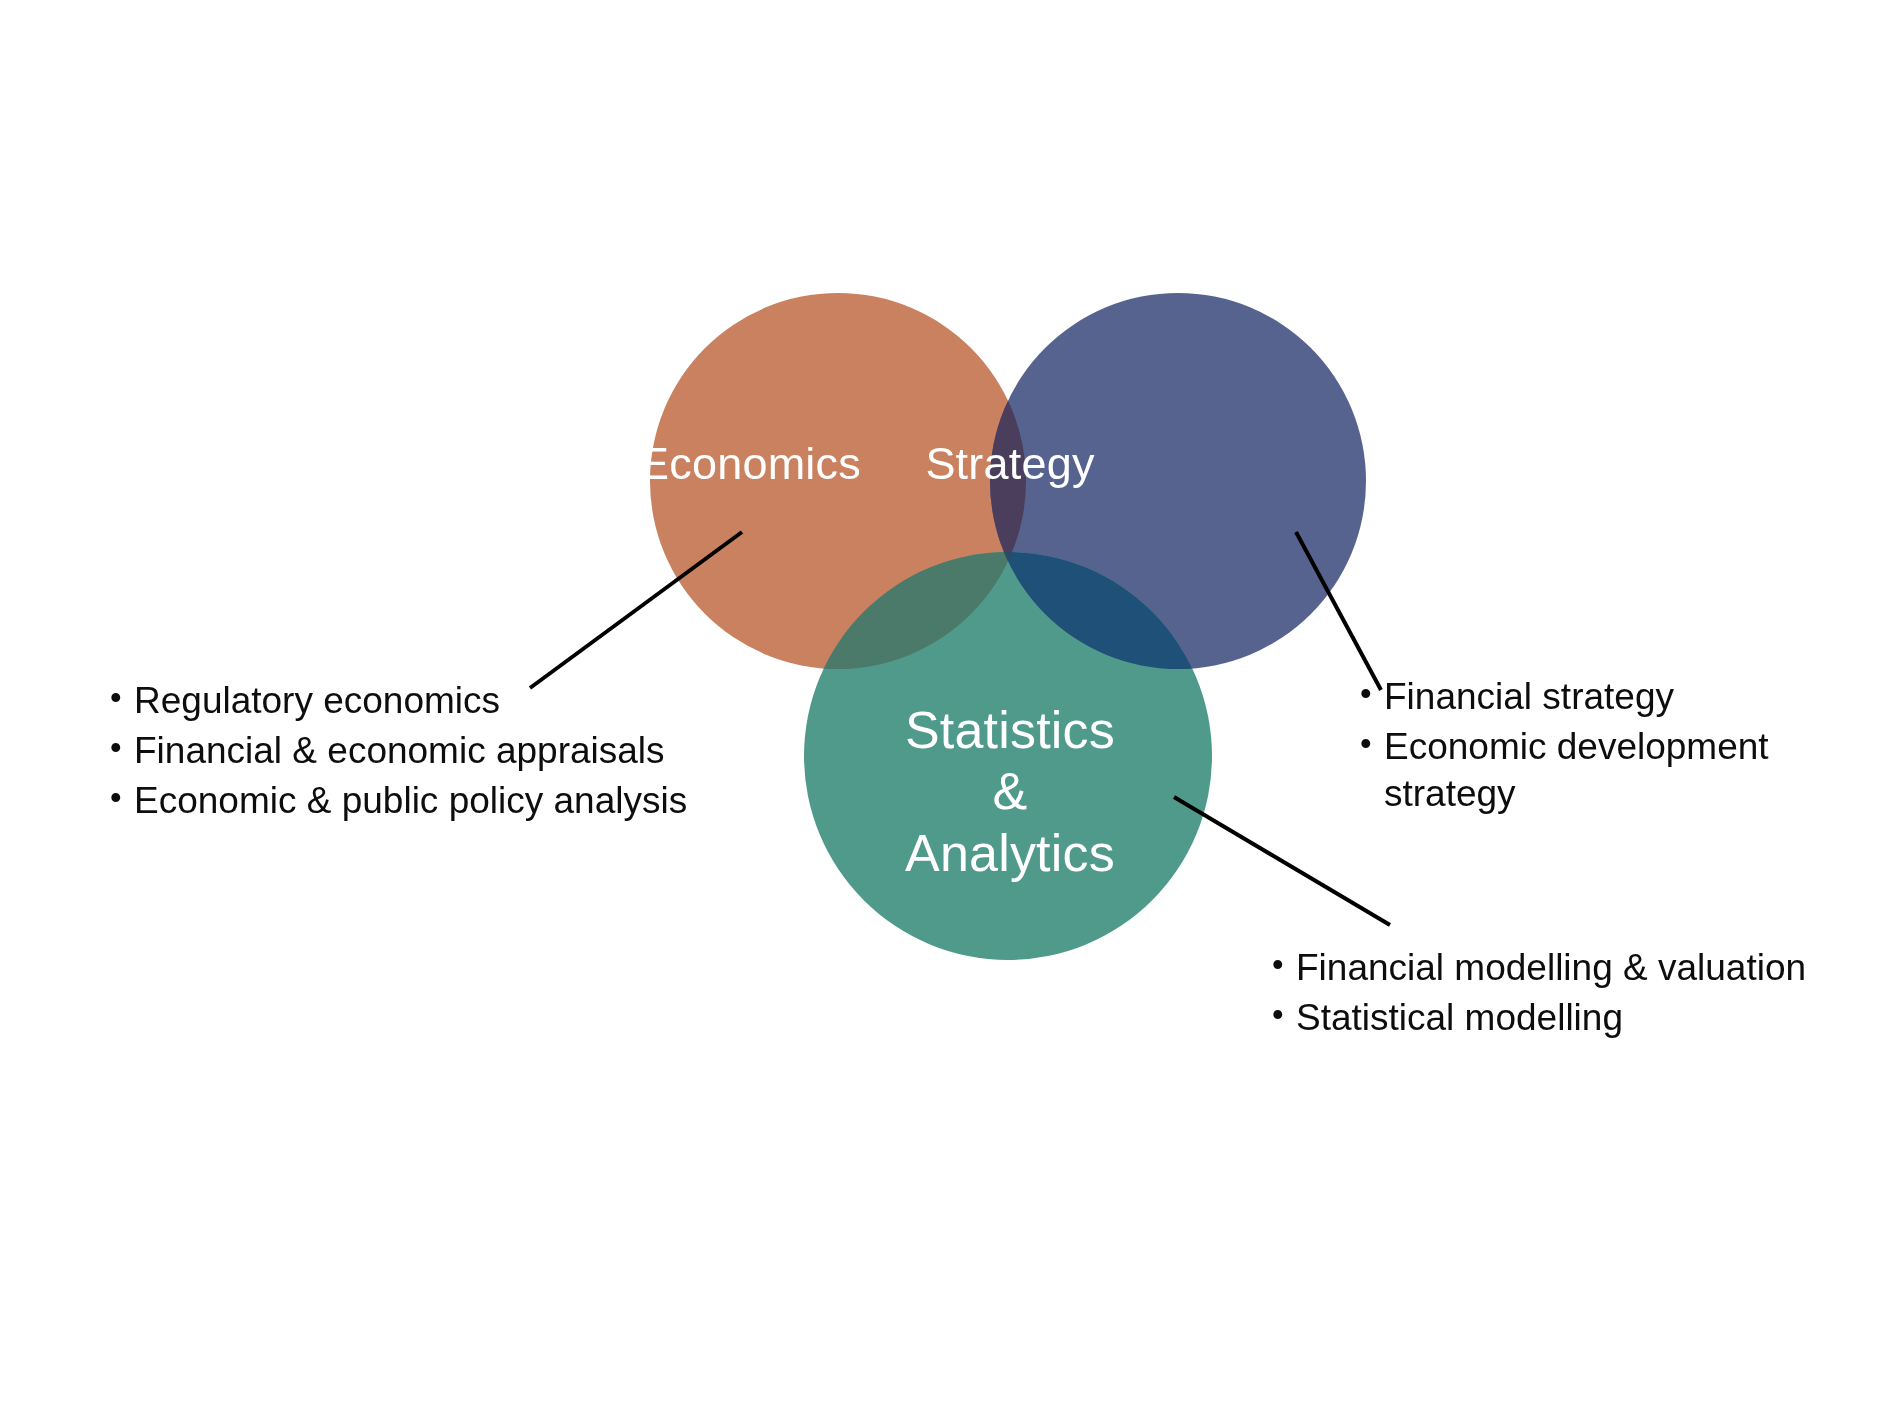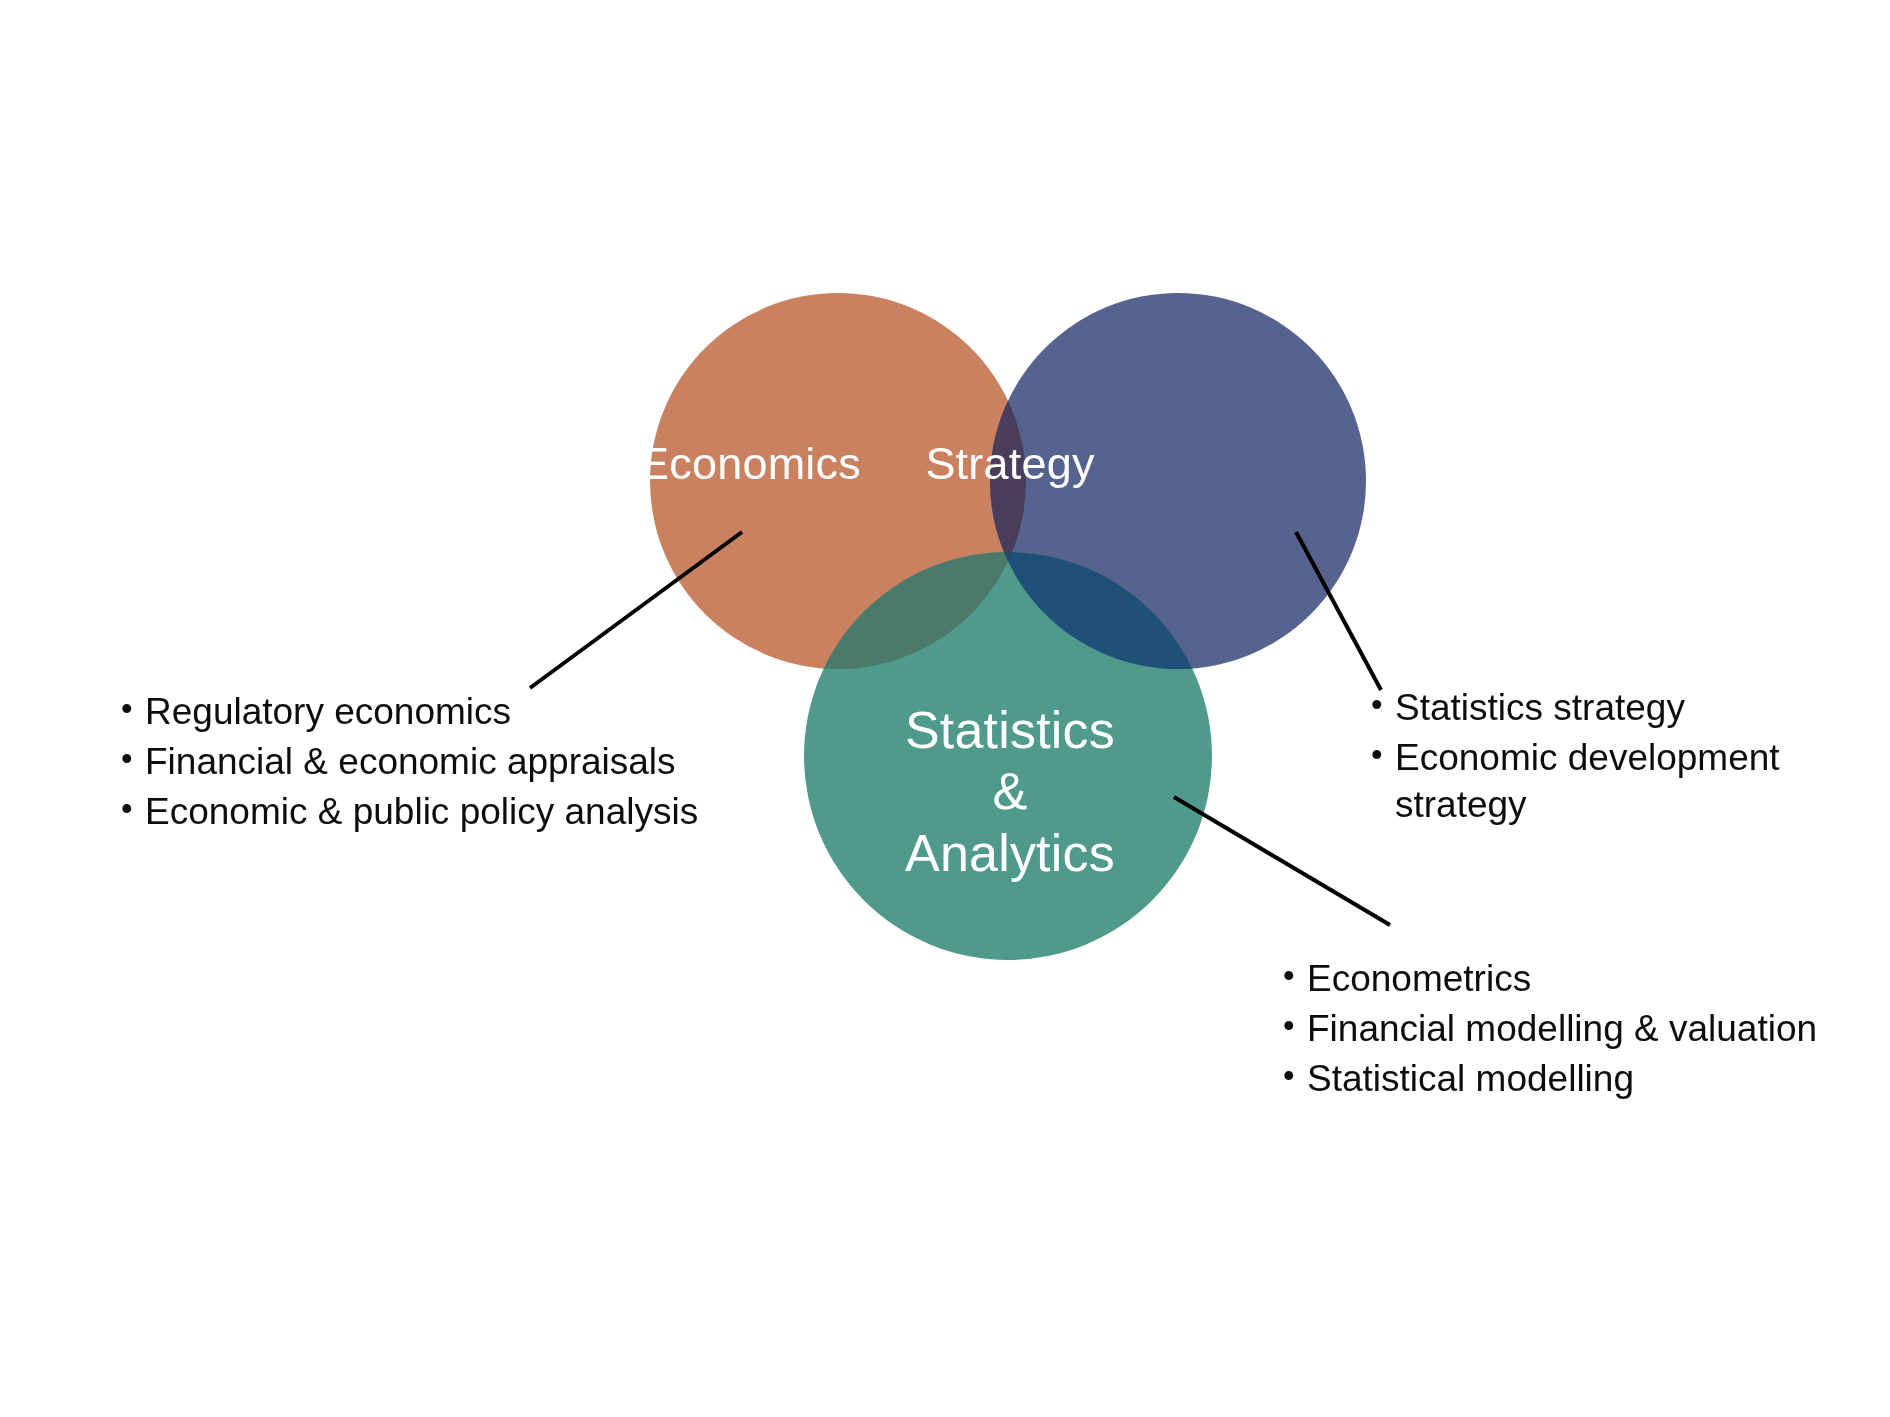--- a/index.html
+++ b/index.html
@@ -58,21 +58,21 @@
     font-size: 52px;
   }
   .callout {
     position: absolute;
     font-family: "Liberation Sans", sans-serif;
     font-size: 37px;
     line-height: 1.27;
     color: #0d0d0d;
   }
   .callout ul {
-    margin: 11px;
+    margin: 0;
     padding: 0;
     list-style: none;
   }
   .callout li {
     position: relative;
     padding-left: 26px;
     margin: 0 0 3px 0;
     white-space: pre-line;
   }
   .callout li::before {
@@ -152,27 +152,26 @@
   <div class="callout" id="callout-economics">
     <ul>
       <li>Regulatory economics</li>
       <li>Financial &amp; economic appraisals</li>
       <li>Economic &amp; public policy analysis</li>
     </ul>
   </div>
 
   <div class="callout" id="callout-strategy">
     <ul>
-      <li>Statistics strategy</li>
+      <li>Financial strategy</li>
       <li>Economic development
 strategy</li>
     </ul>
   </div>
 
   <div class="callout" id="callout-statistics">
     <ul>
-      <li>Econometrics</li>
       <li>Financial modelling &amp; valuation</li>
       <li>Statistical modelling</li>
     </ul>
   </div>
 
 </div>
 
 </body></html>

